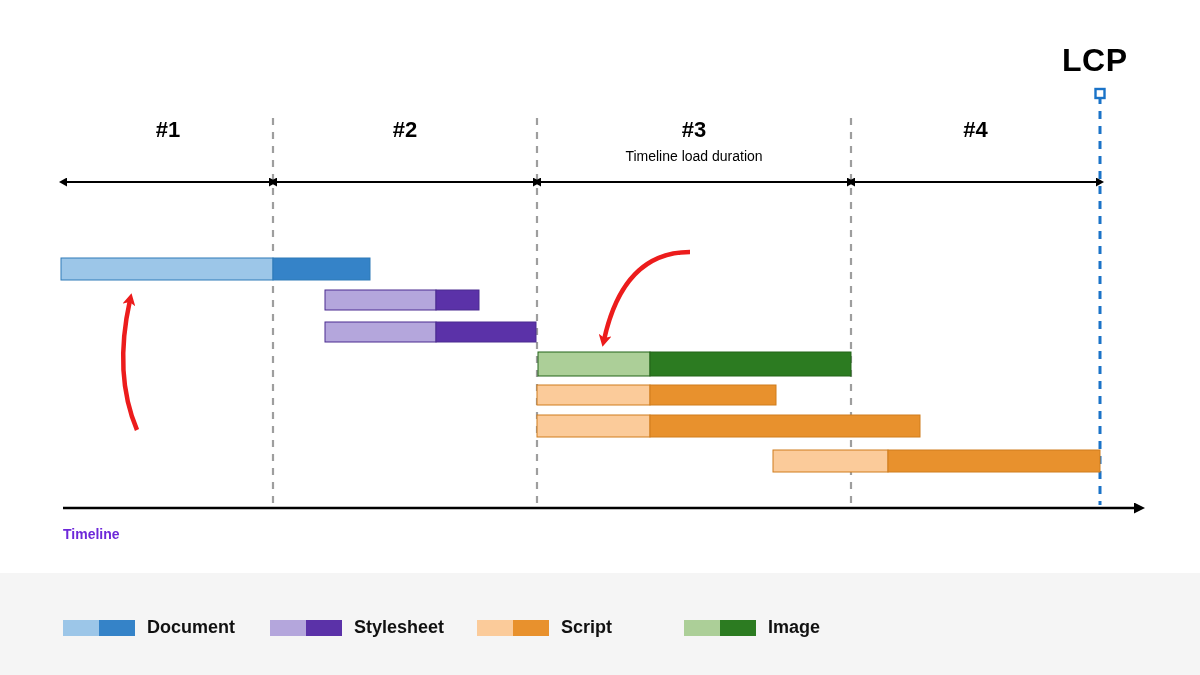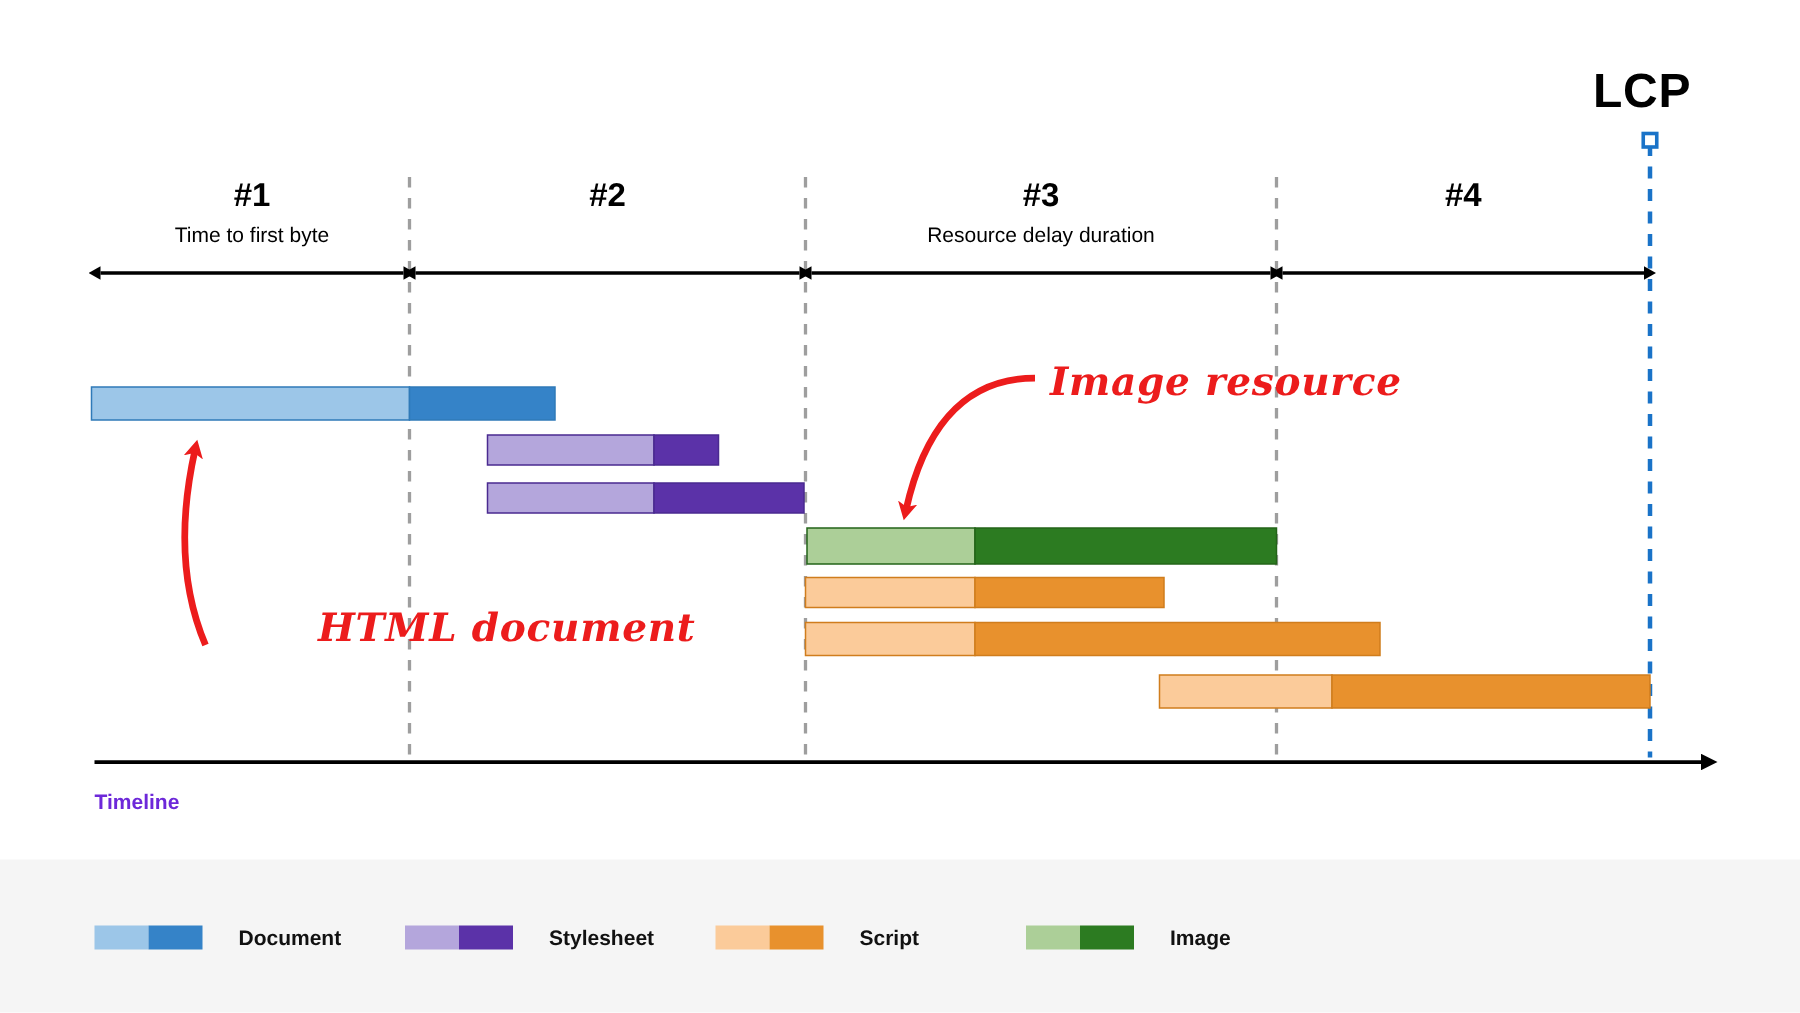--- a/index.html
+++ b/index.html
@@ -43,41 +43,40 @@
     letter-spacing:0.5px;
     white-space:nowrap;
   }
   #anno-html{left:212px;top:404px;}
   #anno-image{left:700px;top:240px;}
 
   .legend-item{position:absolute;top:617px;display:flex;align-items:center;}
   .swatch{display:flex;height:16px;width:72px;}
   .swatch .s-light{flex:0 0 36px;height:16px;}
   .swatch .s-dark{flex:0 0 36px;height:16px;}
-  .legend-text{margin-left:24px;font-size:14px;font-weight:bold;color:#111;white-space:nowrap;}
+  .legend-text{margin-left:12px;font-size:18px;font-weight:bold;color:#111;white-space:nowrap;}
 </style>
 </head>
 <body>
 
 <div id="stage">
 
   <div id="legend-strip"></div>
 
   <div class="lcp-label">LCP</div>
 
   <div class="phase" id="phase-0" style="left: 63px; width: 210px; top: 118px;">
     <div class="num">#1</div>
-    <div class="desc">Time to first byte</div>
   </div>
   <div class="phase" id="phase-1" style="left: 273px; width: 264px; top: 118px;">
     <div class="num">#2</div>
   </div>
   <div class="phase" id="phase-2" style="left: 537px; width: 314px; top: 118px;">
     <div class="num">#3</div>
-    <div class="desc">Resource delay duration</div>
+    <div class="desc">Timeline load duration</div>
   </div>
   <div class="phase" id="phase-3" style="left: 851px; width: 249px; top: 118px;">
     <div class="num">#4</div>
   </div>
 
   <svg class="layer" id="svg-layer" viewBox="0 0 1200 675">
     <defs>
       <marker id="arrL" markerWidth="9" markerHeight="9" refX="8" refY="4.5" orient="auto" markerUnits="userSpaceOnUse">
         <path d="M8,0 L0,4.5 L8,9 Z" fill="#000"></path>
       </marker>
@@ -138,22 +137,20 @@
       </g>
     <g id="g-axis">
       <line id="axis-line" x1="63" y1="508" x2="1134" y2="508" stroke="#000" stroke-width="2.5" marker-end="url(#arrAxis)"></line>
     </g>
     <g id="g-anno-arrows">
       <path d="M137,430 C120,390 120,345 130,300" stroke="#ec1c1c" stroke-width="4.5" fill="none" marker-end="url(#arrRed)"></path>
       <path d="M690,252 C640,252 615,290 604,340" stroke="#ec1c1c" stroke-width="4.5" fill="none" marker-end="url(#arrRed)"></path>
     </g>
   </svg>
 
-  <div class="anno" id="anno-html" style="left: 212px; top: 404px; color: rgb(236, 28, 28);">HTML document</div>
-  <div class="anno" id="anno-image" style="left: 700px; top: 240px; color: rgb(236, 28, 28);">Image resource</div>
 
   <div class="timeline-label" style="left: 63px;">Timeline</div>
 
   <div class="legend-item" id="leg-0" style="left: 63px;">
     <div class="swatch">
       <div class="s-light" style="background: rgb(156, 198, 232);"></div>
       <div class="s-dark" style="background: rgb(53, 131, 200);"></div>
     </div>
     <div class="legend-text">Document</div>
   </div>

